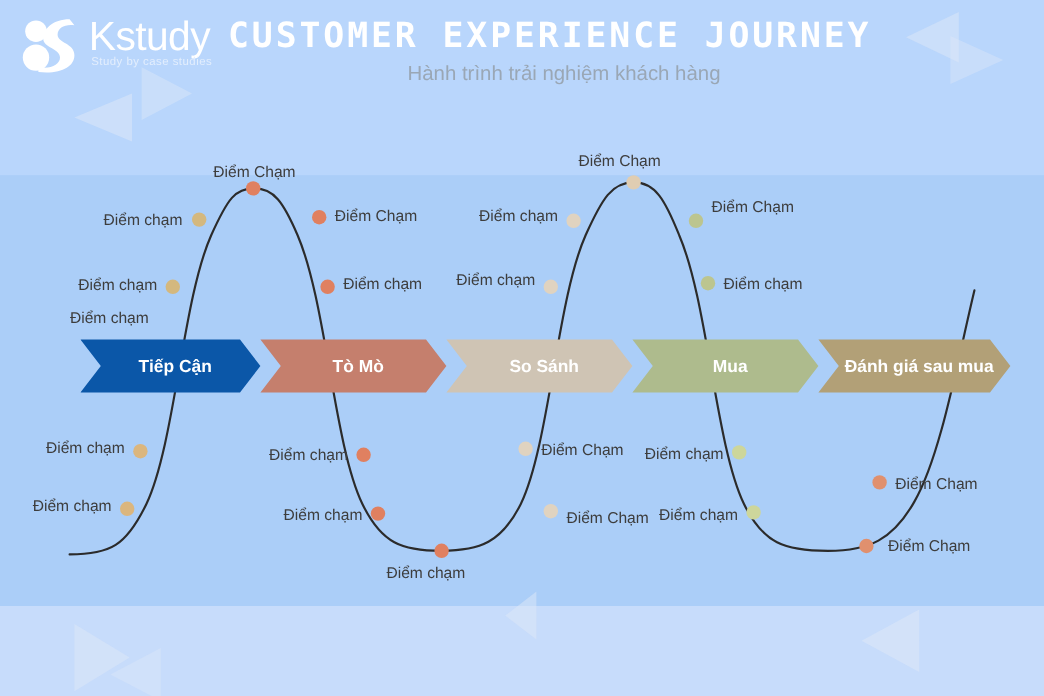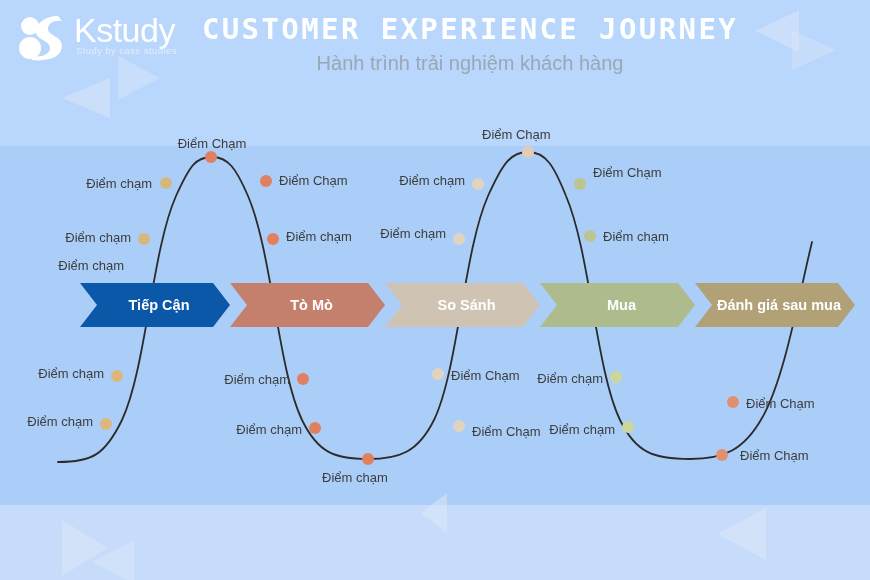--- a/index.html
+++ b/index.html
@@ -19,50 +19,50 @@
 
   
   #logo{position:absolute;left:14px;top:10px;width:180px;height:50px;}
   #logo svg{display:block;}
   .logo-word{font-size:34px;fill:#ffffff;font-family:"Liberation Sans",sans-serif;letter-spacing:-0.5px;}
   .logo-tag{font-size:9.5px;fill:#e3eefd;font-family:"Liberation Sans",sans-serif;letter-spacing:0.4px;}
 
   
   #title{
     position:absolute;left:190px;top:12px;width:560px;
-    text-align:center;color:#ffffff;
+    text-align:left;color:#ffffff;
     font-size:29px;font-weight:bold;letter-spacing:2.4px;
     font-family:"DejaVu Sans Mono","Liberation Mono",monospace;
     white-space:nowrap;
   }
   #subtitle{
     position:absolute;left:190px;top:52px;width:560px;
     text-align:center;color:#9aa7b5;
-    font-size:20px;font-weight:normal;
+    font-size:17px;font-weight:normal;
     font-family:"Liberation Sans",sans-serif;
   }
 
   
   #wave{position:absolute;left:0;top:0;width:870px;height:580px;}
 
   
   .tp-label{
     position:absolute;
     font-size:13px;
     color:#3d3d3d;
     font-family:"Liberation Sans",sans-serif;
     white-space:nowrap;
     line-height:1;
   }
   .tp-label.r{transform:translate(-100%,-50%);}
   .tp-label.l{transform:translate(0,-50%);}
   .tp-label.c{transform:translate(-50%,-50%);}
 
   
-  #stages{position:absolute;left:80px;top:282px;height:44px;}
+  #stages{position:absolute;left:67px;top:282px;height:44px;}
   #stages svg{display:block;}
   .stage-text{
     fill:#ffffff;font-size:14.5px;font-weight:bold;
     font-family:"Liberation Sans",sans-serif;
     text-anchor:middle;dominant-baseline:middle;
   }
 </style>
 </head>
 <body>
 

